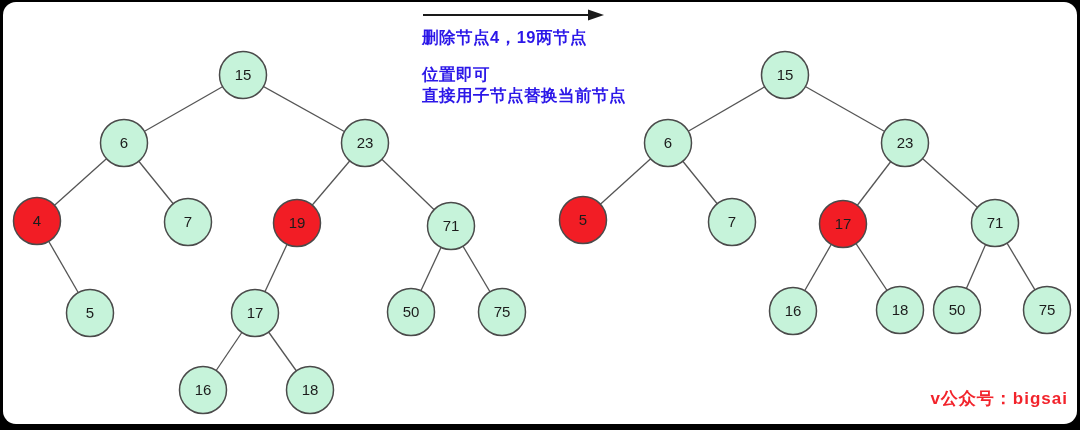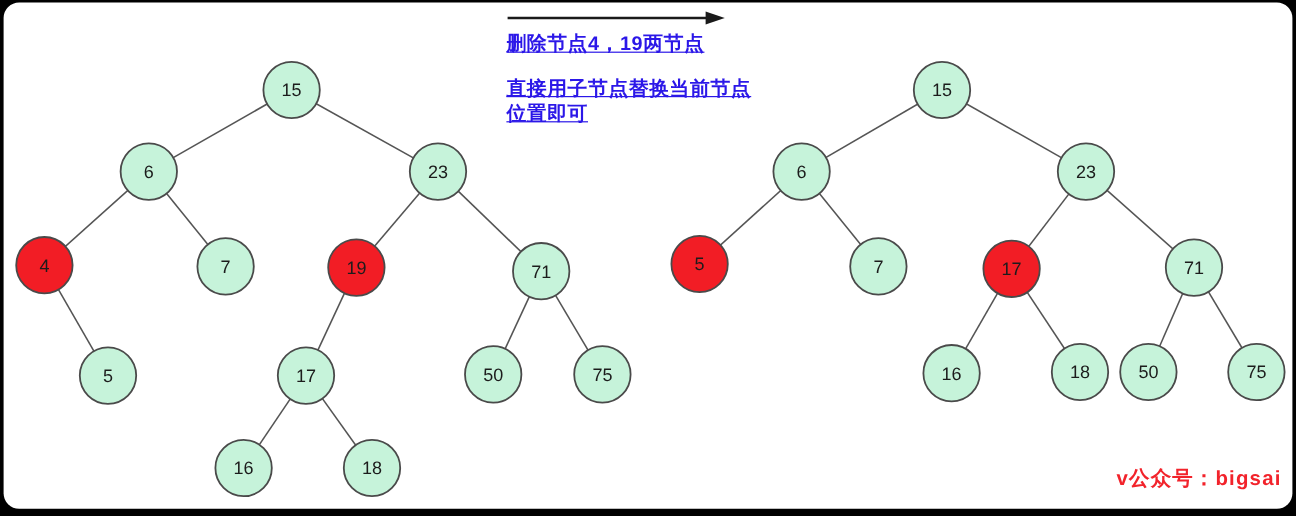--- a/index.html
+++ b/index.html
@@ -103,20 +103,20 @@
         <circle cx="957" cy="310" r="23.5" fill="#c6f3da" stroke="#4a4a4a" stroke-width="1.5"></circle>
         <text x="957" y="310" dy="0.35em" text-anchor="middle" fill="#1c1c1c" font-size="15" font-family="&quot;Liberation Sans&quot;, sans-serif">50</text>
         <circle cx="1047" cy="310" r="23.5" fill="#c6f3da" stroke="#4a4a4a" stroke-width="1.5"></circle>
         <text x="1047" y="310" dy="0.35em" text-anchor="middle" fill="#1c1c1c" font-size="15" font-family="&quot;Liberation Sans&quot;, sans-serif">75</text>
       </g>
       <g>
         <line x1="423" y1="15" x2="592" y2="15" stroke="#1a1a1a" stroke-width="2"></line>
         <polygon points="604,15 588,9.5 588,20.5" fill="#1a1a1a"></polygon>
       </g>
     </svg>
-  <div class="annotation" style="color: rgb(43, 23, 232); text-decoration: underline;">
+  <div class="annotation" style="color: rgb(43, 23, 232);">
     <div>删除节点4，19两节点</div>
     <div class="gap"></div>
+    <div>位置即可</div>
     <div>直接用子节点替换当前节点</div>
-    <div>位置即可</div>
   </div>
   <div class="watermark" style="color: rgb(242, 35, 43);">v公众号：bigsai</div>
 </div>
 
 </body></html>

